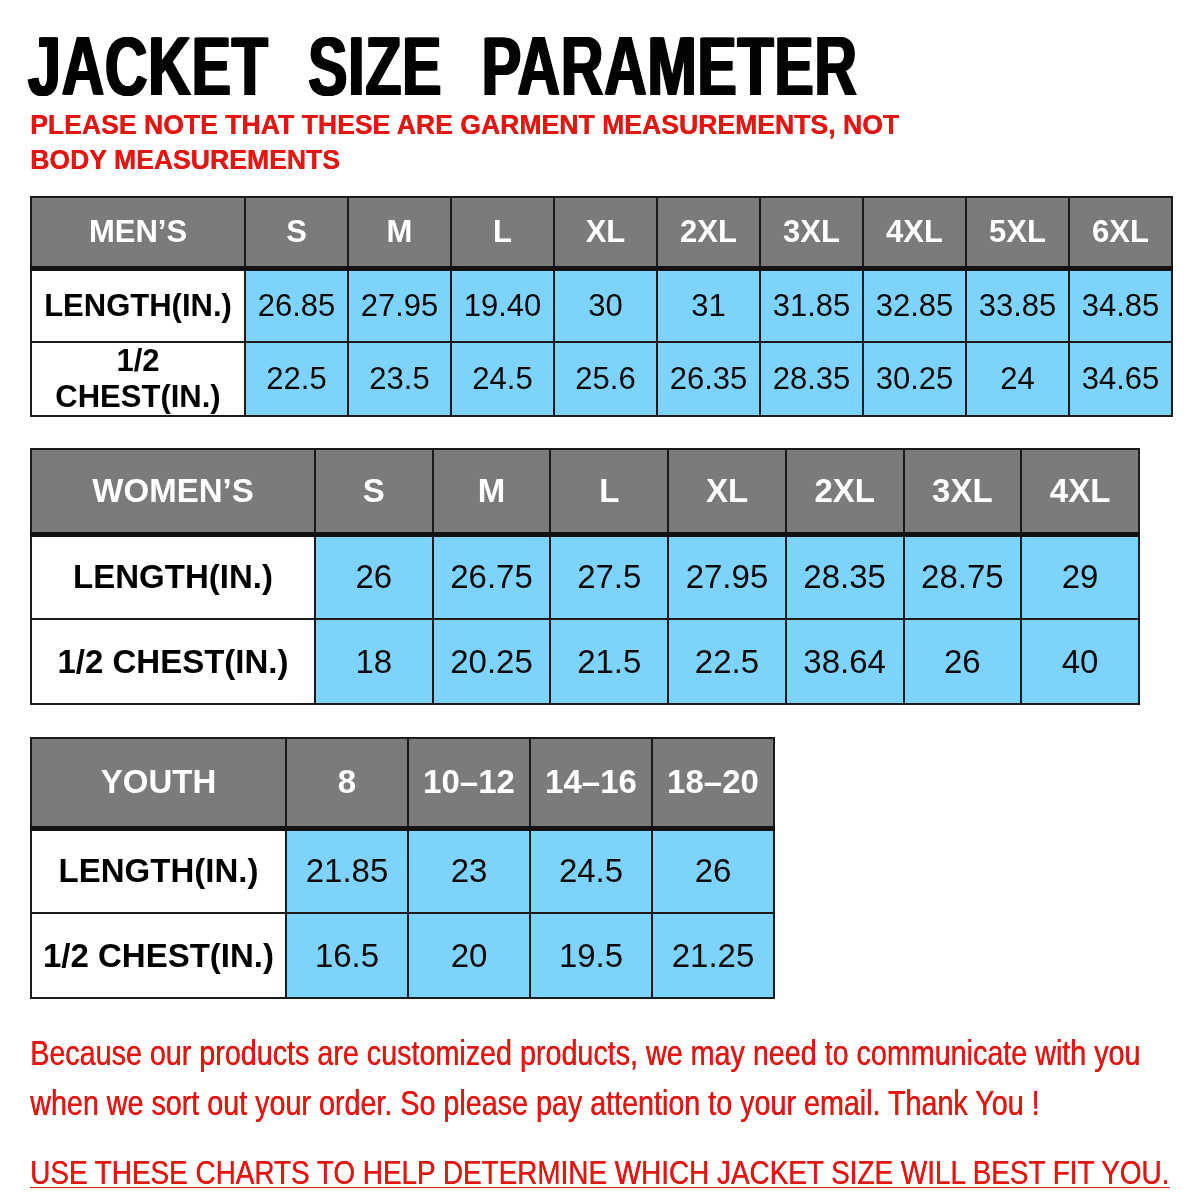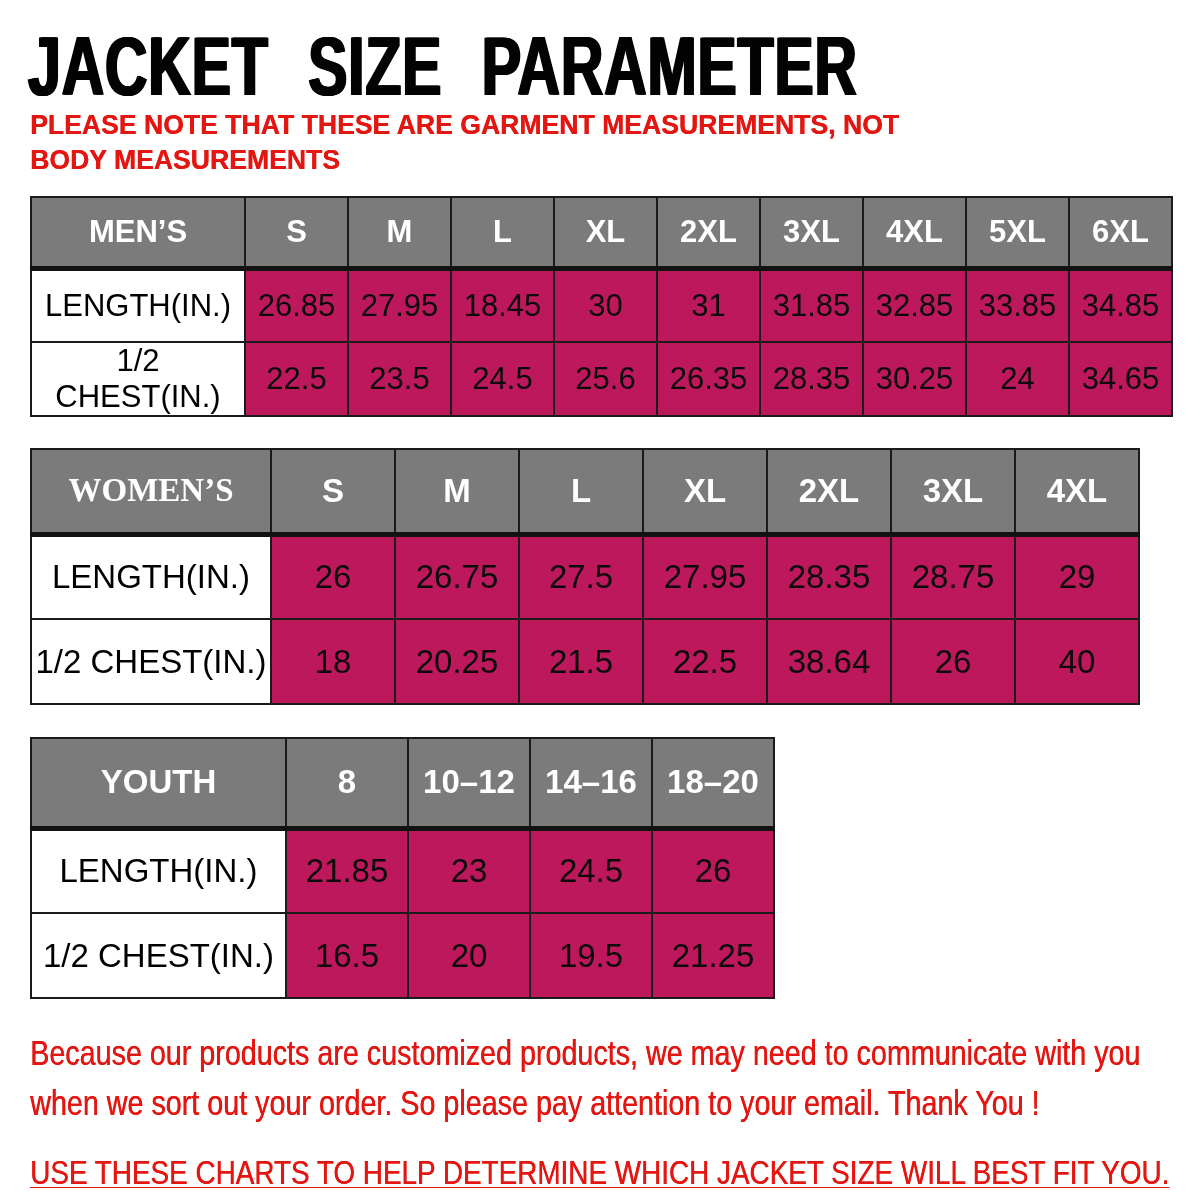--- a/index.html
+++ b/index.html
@@ -42,53 +42,53 @@
     transform: scale(0.95, 1);
     transform-origin: left top;
     text-shadow: 0.4px 0 0 currentColor;
   }
 
   
   table {
     position: absolute;
     border-collapse: collapse;
     table-layout: fixed;
-    background: #be185d;
+    background: #7dd3fc;
   }
   th, td {
     border: 2px solid #1b1b1b;
     text-align: center;
     vertical-align: middle;
     overflow: hidden;
   }
   thead th {
     background: var(--gray, #7b7b7b);
     color: #ffffff;
     font-weight: 700;
     border-bottom: 5px solid #121212;
   }
   tbody th.row-label {
     background: #fff;
     color: #000;
-    font-weight: 400;
+    font-weight: 700;
   }
   tbody td {
     font-weight: 400;
     color: #0a0a0a;
   }
 
   .t-mens  { left: 30px; top: 196px; width: 1143px; font-size: 31px; }
   .t-mens thead tr { height: 71px; }
   .t-mens tbody tr { height: 74px; }
   .t-mens .label-col { width: 214px; }
 
   .t-womens { left: 30px; top: 448px; width: 1110px; font-size: 33px; }
   .t-womens thead tr { height: 85px; }
   .t-womens tbody tr { height: 85px; }
-  .t-womens .label-col { width: 240px; font-family: Liberation Serif, serif; }
+  .t-womens .label-col { width: 284px; }
 
   .t-youth { left: 30px; top: 737px; width: 745px; font-size: 33px; }
   .t-youth thead tr { height: 90px; padding-left: 15px; }
   .t-youth tbody tr { height: 85px; }
   .t-youth .label-col { width: 255px; }
 
   
   .footer {
     position: absolute;
     left: 30px;
@@ -134,21 +134,21 @@
         <th>4XL</th>
         <th>5XL</th>
         <th>6XL</th>
       </tr>
     </thead>
     <tbody>
       <tr>
         <th class="row-label">LENGTH(IN.)</th>
         <td>26.85</td>
         <td>27.95</td>
-        <td>18.45</td>
+        <td>19.40</td>
         <td>30</td>
         <td>31</td>
         <td>31.85</td>
         <td>32.85</td>
         <td>33.85</td>
         <td>34.85</td>
       </tr>
       <tr>
         <th class="row-label">1/2 CHEST(IN.)</th>
         <td>22.5</td>

